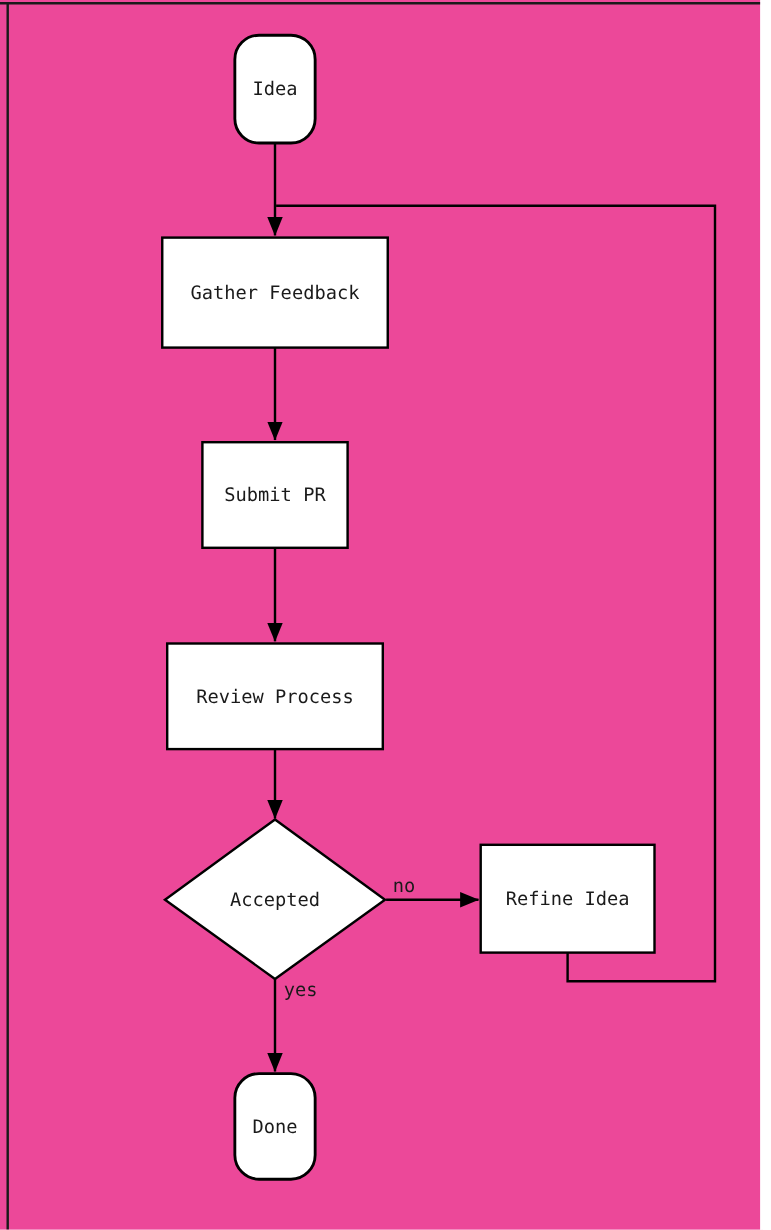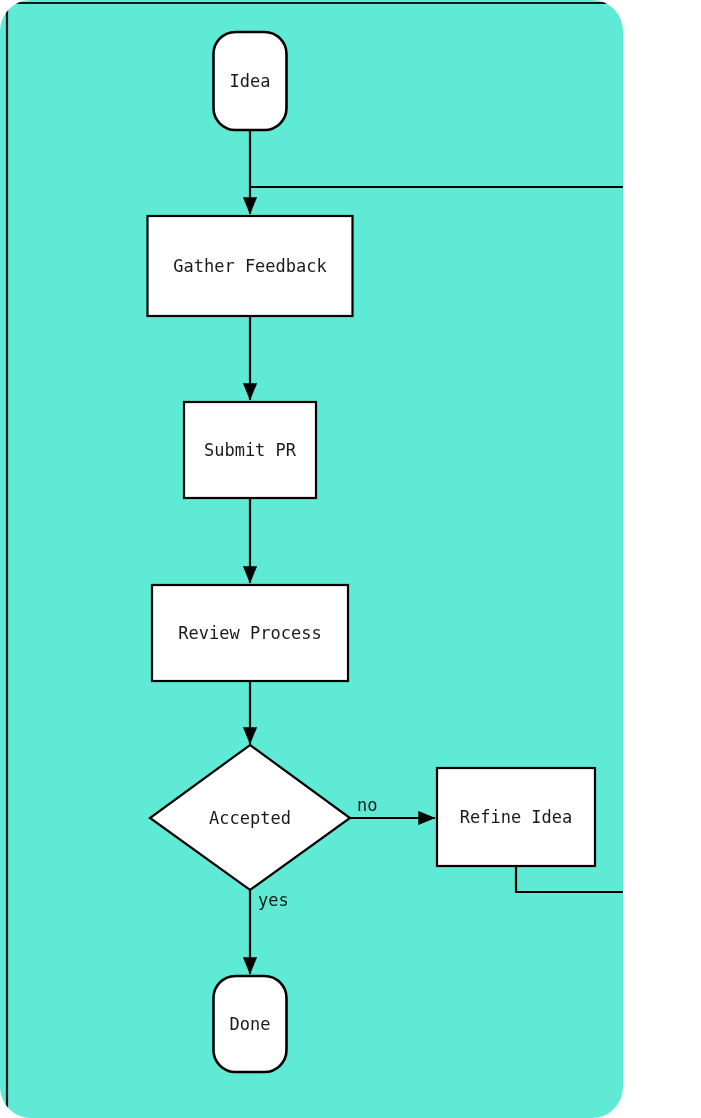--- a/index.html
+++ b/index.html
@@ -6,25 +6,24 @@
   html, body {
     margin: 0;
     padding: 0;
     background: #ffffff;
   }
   body {
     font-family: "DejaVu Sans Mono", "Liberation Mono", monospace;
   }
   #canvas {
     position: relative;
-    width: 623px;
+    width: 691px;
     height: 1118px;
-    background: #5eead4;
+    background: #ec4899;
     overflow: hidden;
-    border-radius: 31px;
   }
   #flow-svg {
     position: absolute;
     top: 0;
     left: 0;
     width: 701px;
     height: 1118px;
     display: block;
   }
   .node-shape {

